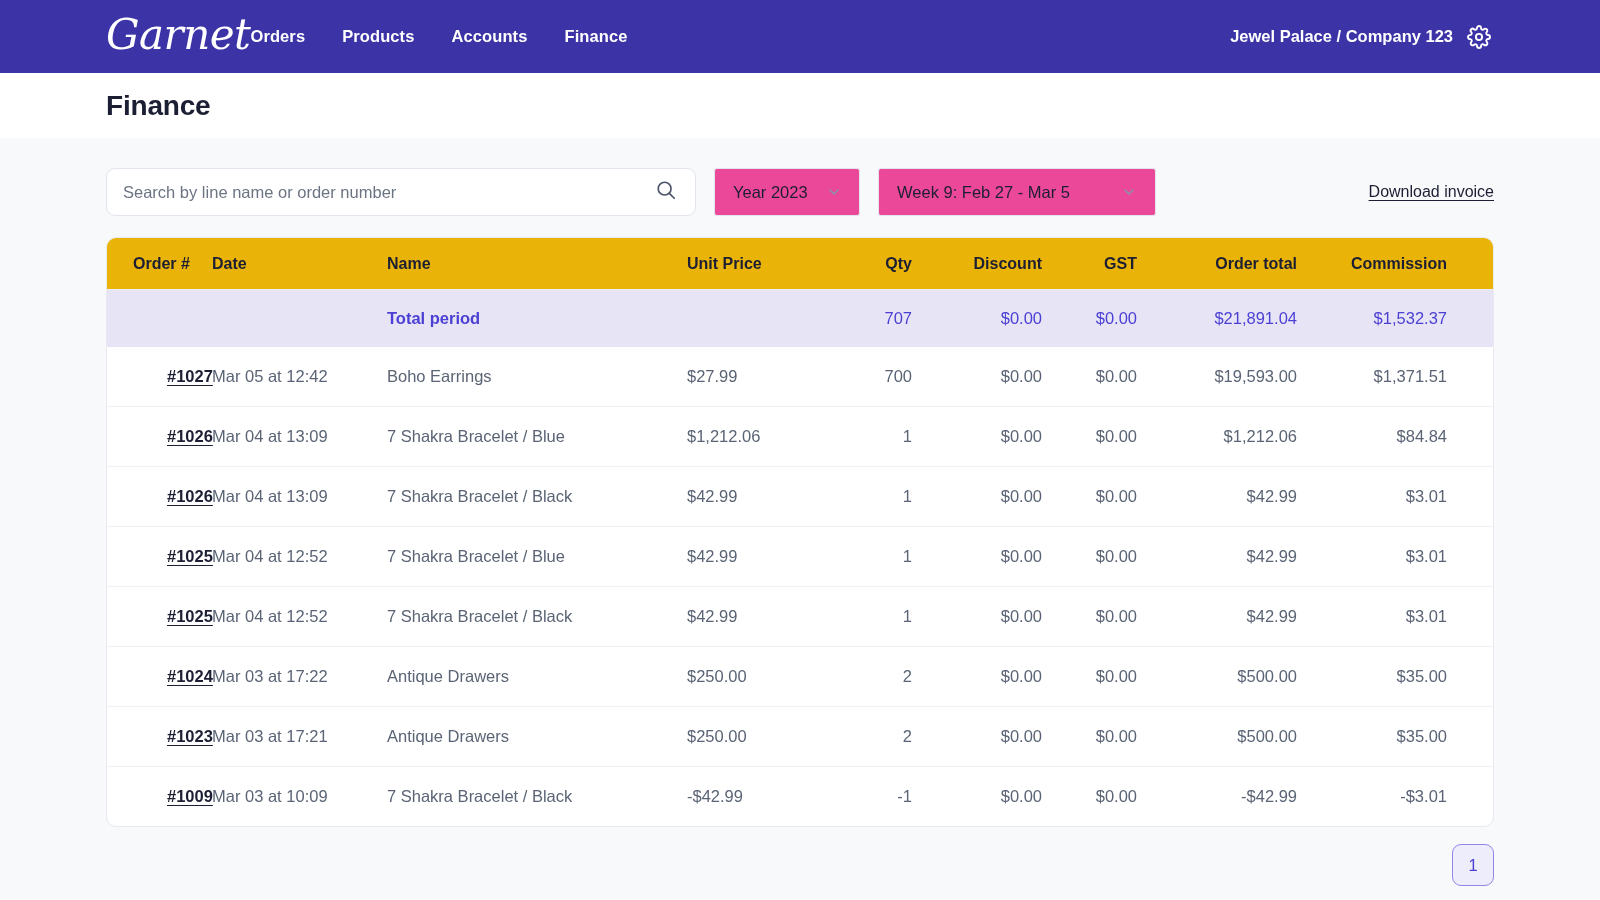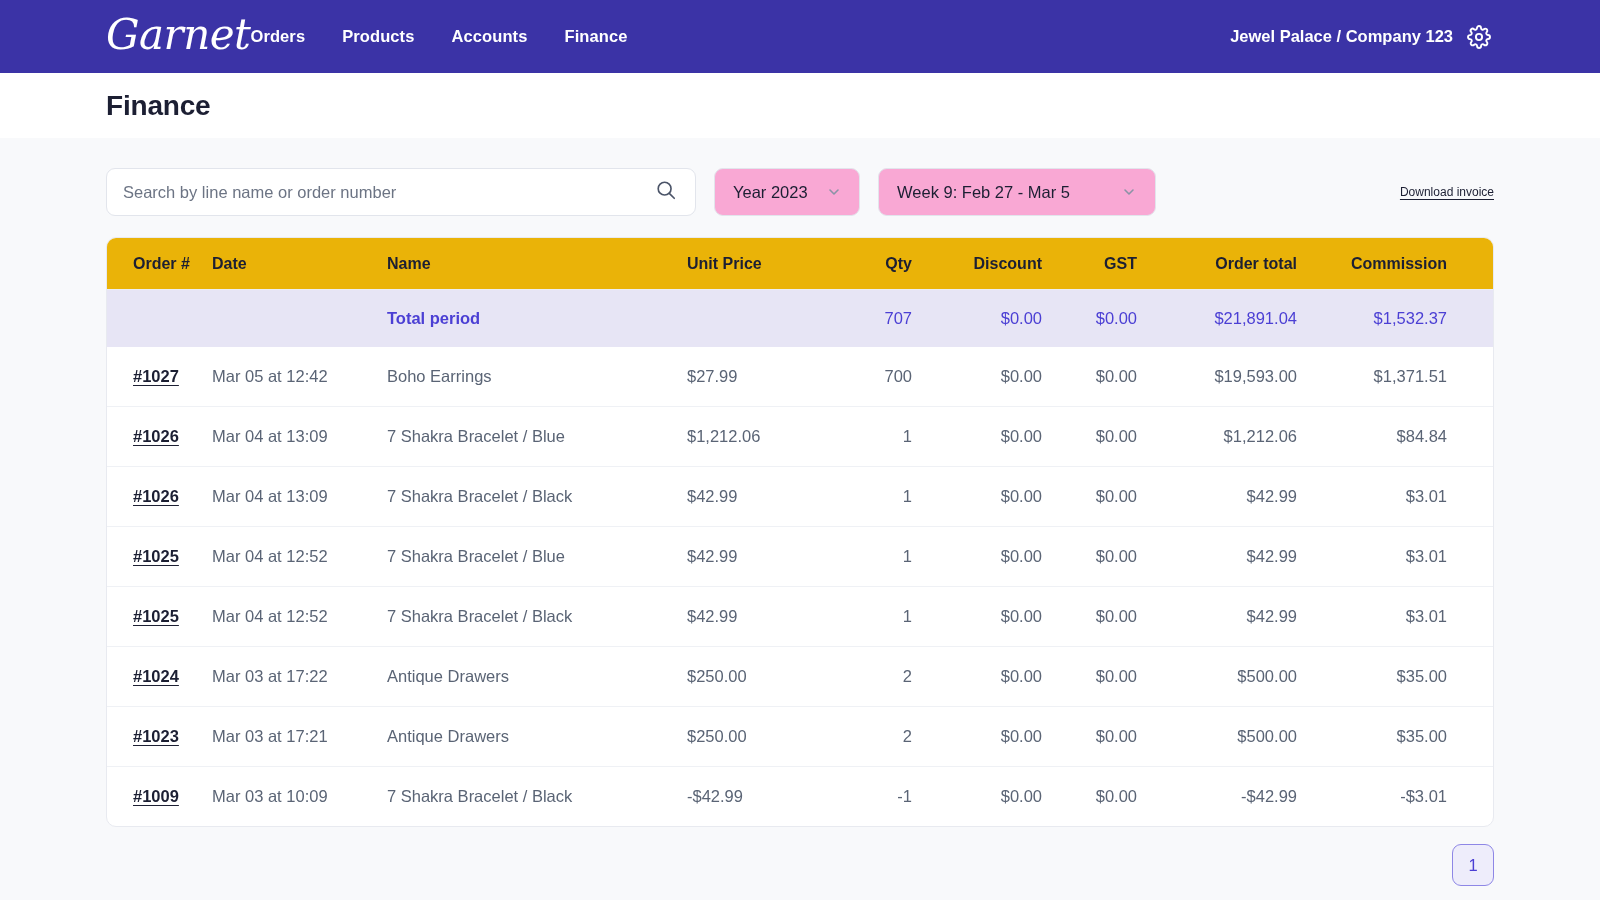--- a/index.html
+++ b/index.html
@@ -124,41 +124,41 @@
     outline: none;
     background: transparent;
     font-family: "Liberation Sans", sans-serif;
     font-size: 16.5px;
     color: #1c1f33;
   }
   .search-input::placeholder { color: #6c7484; }
 
   .select-box {
     height: 48px;
-    background: #f9a8d4;
+    background: #ec4899;
     border: 1px solid #e2e5ec;
-    border-radius: 9px;
+    border-radius: 3px;
     display: flex;
     align-items: center;
     justify-content: space-between;
     gap: 18px;
     padding: 0 18px;
     cursor: pointer;
     font-size: 16.5px;
     color: #1c1f33;
     white-space: nowrap;
   }
   .select-box.year { width: 146px; }
   .select-box.week { width: 278px; }
 
   .chevron { flex: 0 0 auto; display: flex; align-items: center; }
 
   .download-link {
     margin-left: auto;
-    font-size: 12px;
+    font-size: 16px;
     color: #1c1f33;
     text-decoration: underline;
     text-underline-offset: 3px;
     cursor: pointer;
     white-space: nowrap;
   }
 
   
   .table-card {
     background: #ffffff;
@@ -214,20 +214,21 @@
   }
   .total-row .c-name { font-weight: 700; }
   .total-row .c-payout { font-weight: 700; color: #4b3fd4; }
 
   .order-link {
     color: #1c1f33;
     font-weight: 700;
     text-decoration: underline;
     text-underline-offset: 3px;
     cursor: pointer;
+    margin-left: 34px;
   }
 
   .payout-cell {
     font-weight: 700;
     color: #1c1f33;
   }
 
   
   .pagination {
     display: flex;

